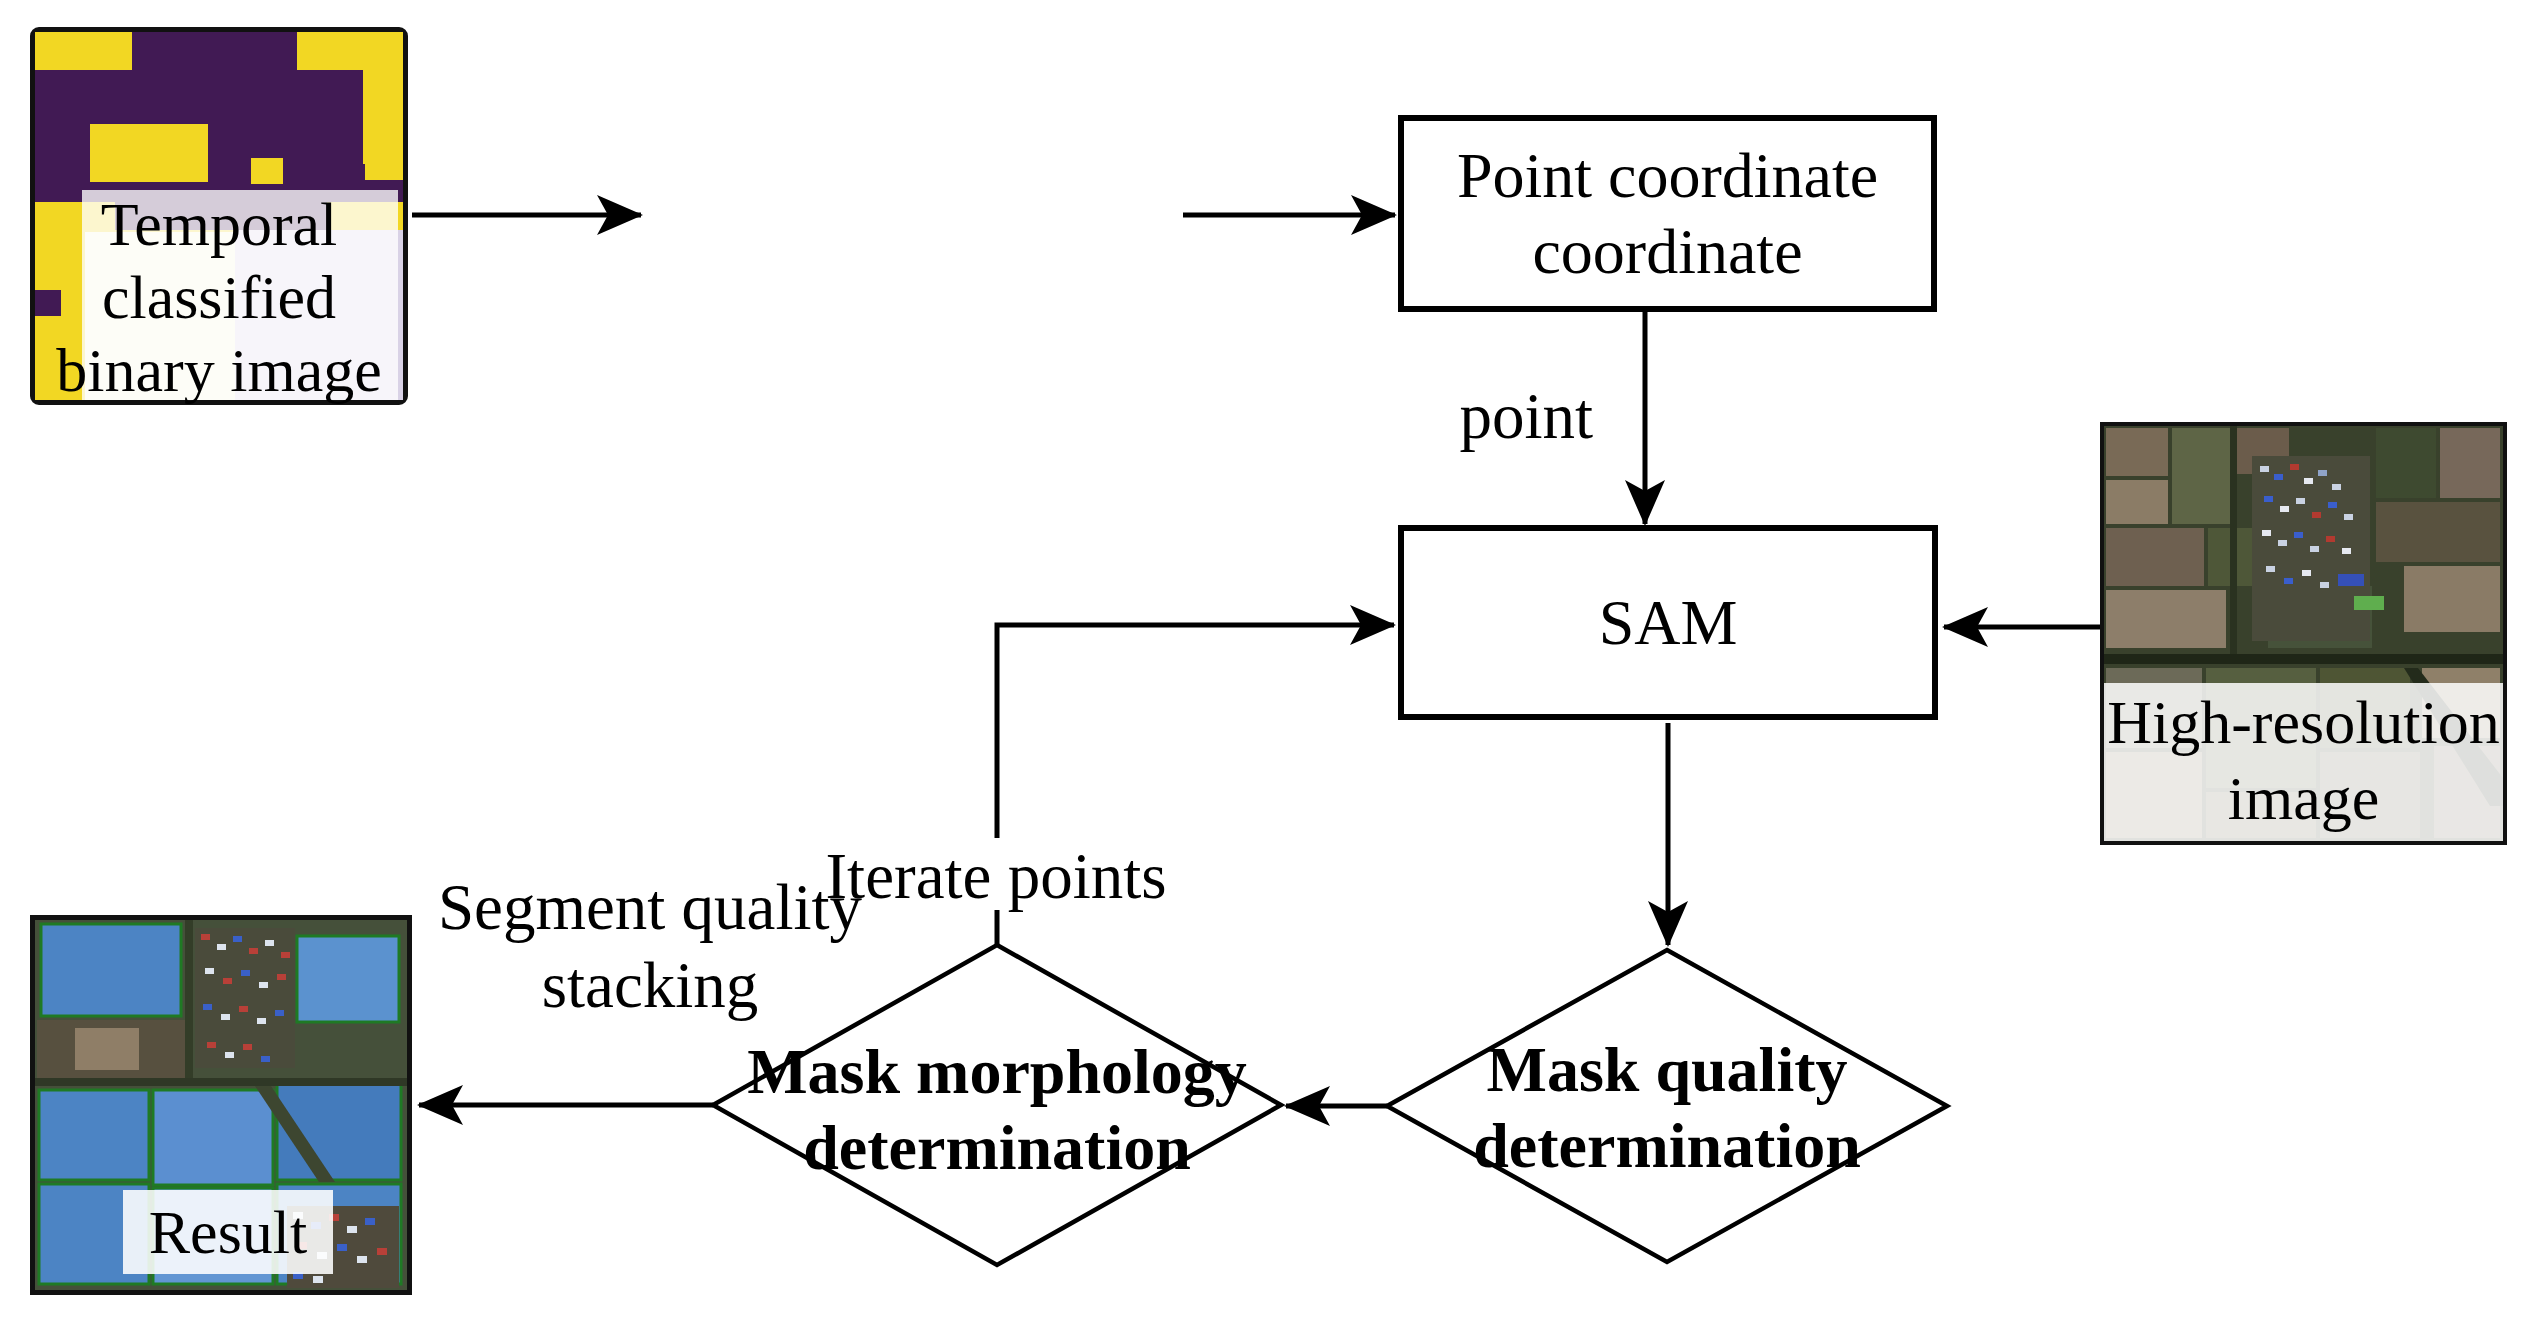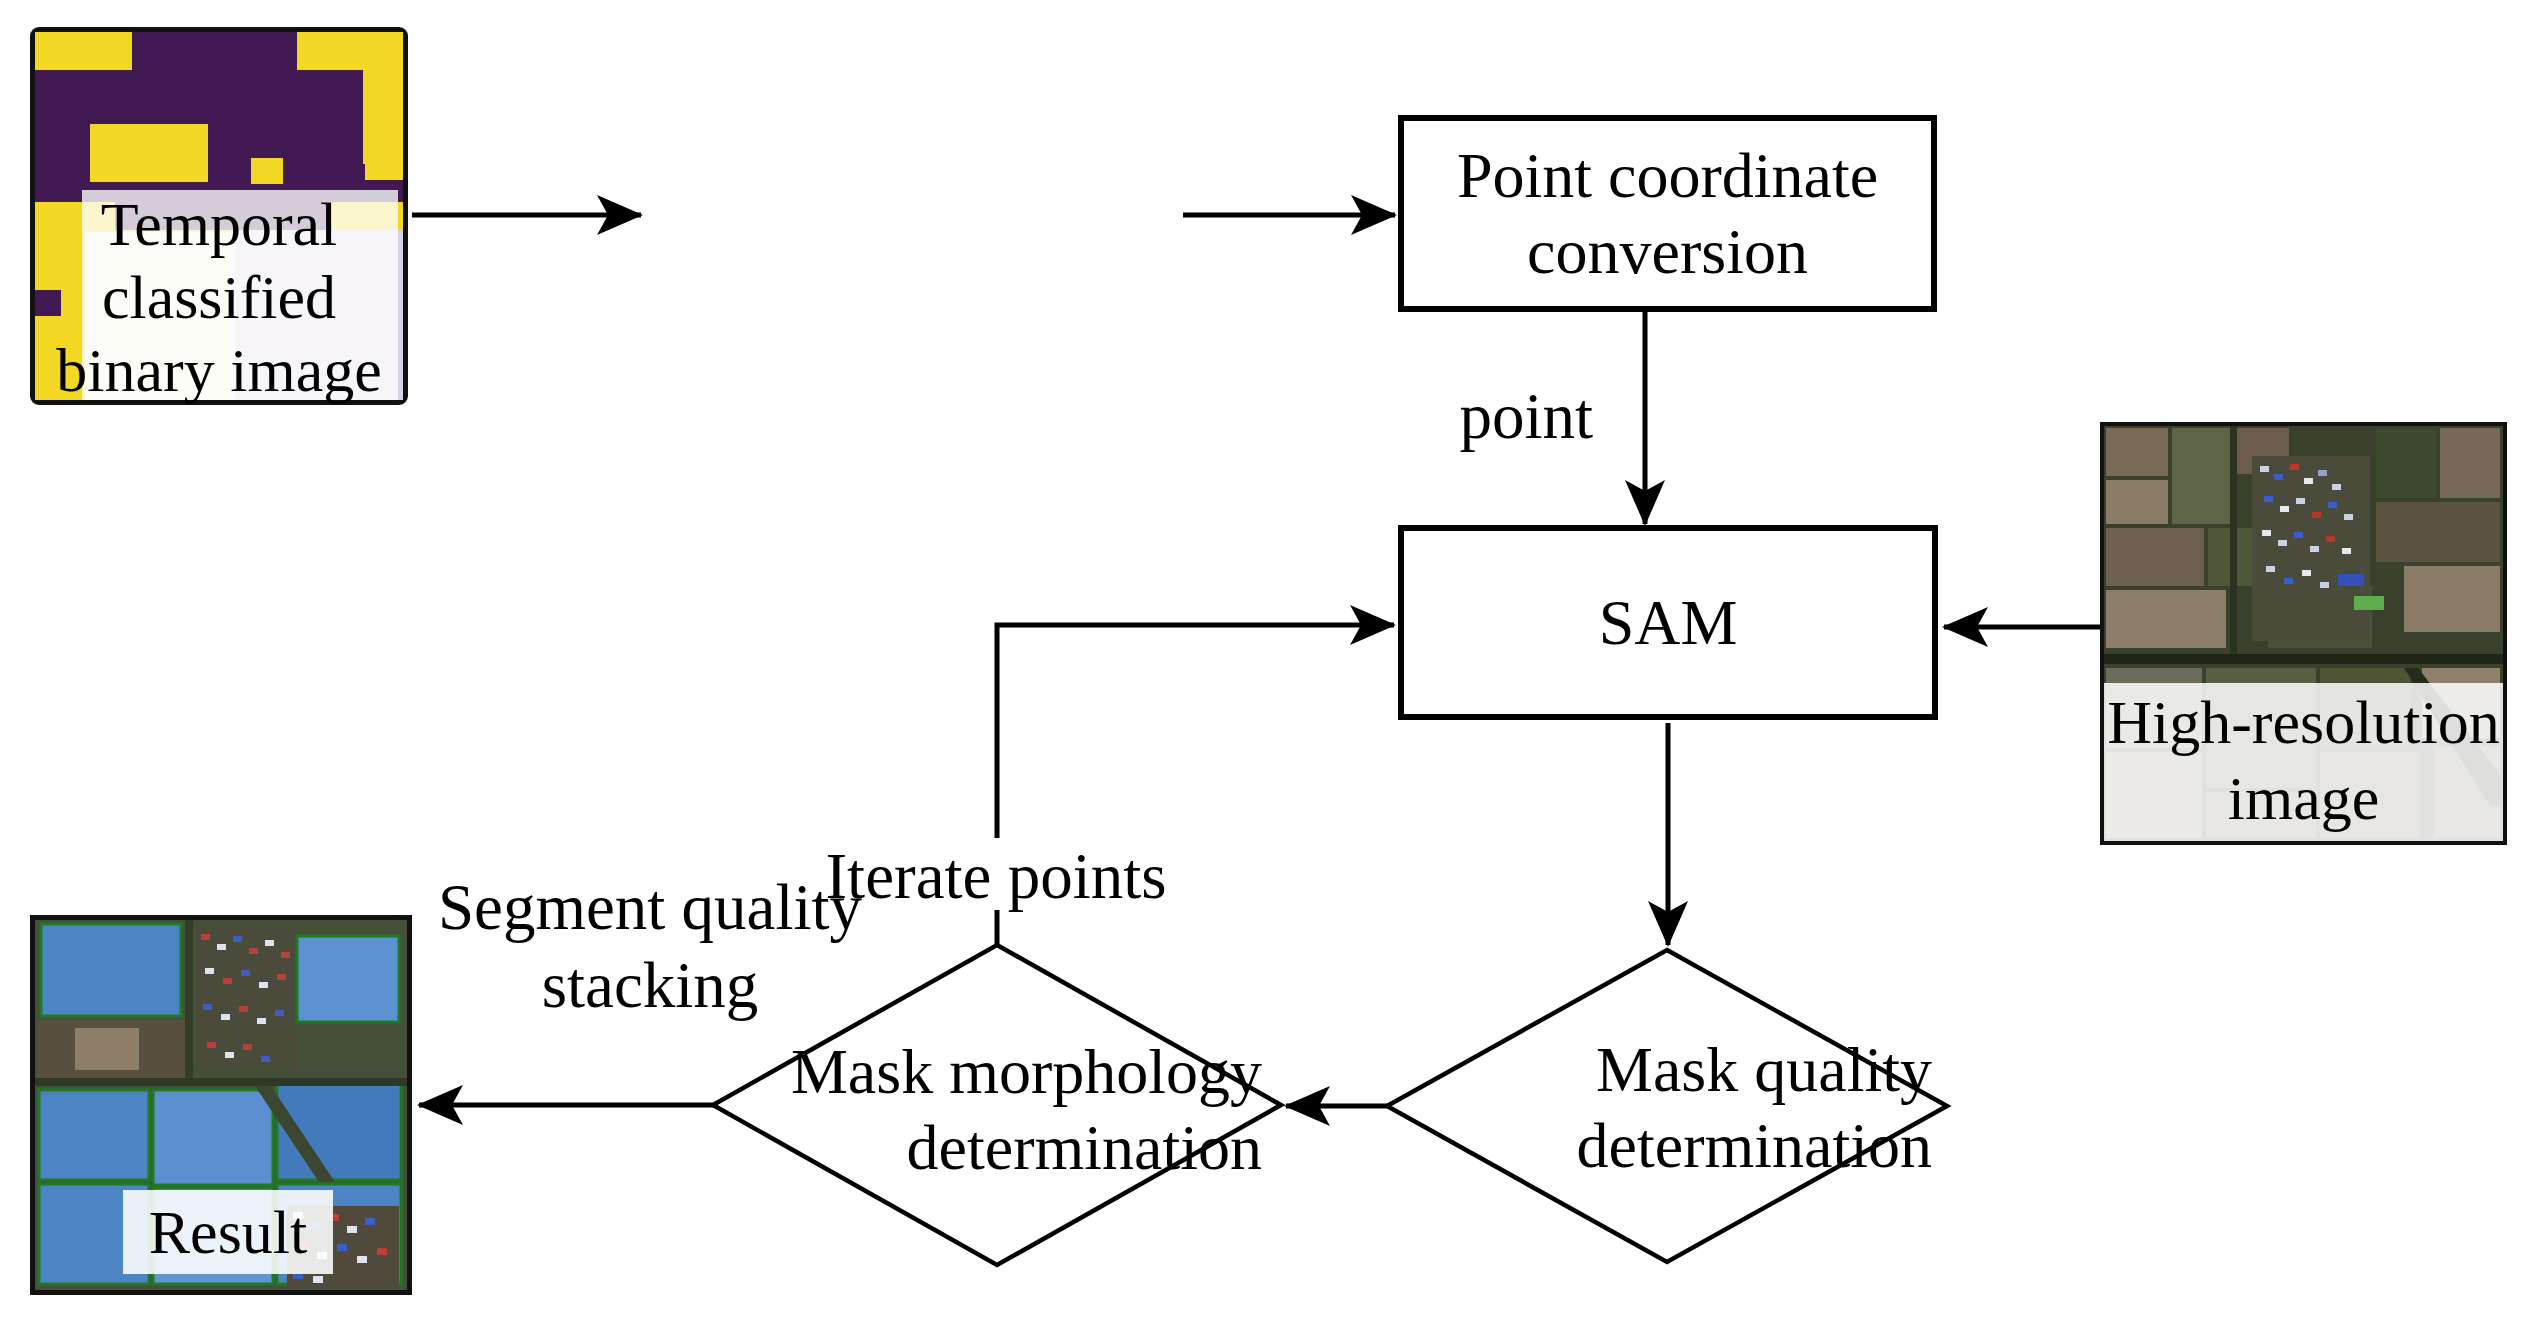--- a/index.html
+++ b/index.html
@@ -9,21 +9,21 @@
   .node{position:absolute;z-index:2;box-sizing:border-box;}
   .pbox{border:6px solid #000;background:#fff;display:flex;flex-direction:column;
         align-items:center;justify-content:center;text-align:center;
         font-size:64px;line-height:76px;}
   .imgnode{border:5px solid #111;background:#888;}
   .imgnode svg{display:block;}
   .ovl{position:absolute;z-index:3;}
   .lbl{position:absolute;z-index:4;font-size:65px;line-height:76px;text-align:center;white-space:nowrap;}
   .imglbl{font-size:62px;line-height:73px;}
   .wash{background:rgba(255,255,255,0.78);text-align:right;}
-  .dialbl{position:absolute;z-index:4;font-size:64px;line-height:76px;text-align:right;white-space:nowrap;}
+  .dialbl{position:absolute;z-index:4;font-size:64px;line-height:76px;text-align:center;white-space:nowrap;font-weight:bold;}
   span.ln{display:block;}
 </style>
 </head>
 <body>
 
 <div class="canvas">
 
   <svg class="wires" width="2539" height="1335" viewBox="0 0 2539 1335">
     <defs>
       <marker id="ah" markerUnits="userSpaceOnUse" markerWidth="46" markerHeight="40" refX="44" refY="20" orient="auto">
@@ -68,21 +68,21 @@
     <div class="ovl imglbl" style="left:-10px;top:156px;width:388px;text-align:center;z-index:4;">
       <span class="ln">Temporal</span>
       <span class="ln">classified</span>
       <span class="ln">binary image</span>
     </div>
   </div>
 
 
   <div class="node pbox" style="left:1398px;top:115px;width:539px;height:197px;">
     <span class="ln">Point coordinate</span>
-    <span class="ln">conversion</span>
+    <span class="ln">coordinate</span>
   </div>
 
   <div class="node pbox" style="left:1398px;top:525px;width:540px;height:195px;">
     <span class="ln">SAM</span>
   </div>
 
   <div class="node imgnode" style="left:2100px;top:422px;width:407px;height:423px;border-width:4px;">
     <svg width="399" height="415" viewBox="0 0 399 415">
       <rect width="399" height="415" fill="#39412c"></rect>
       <g>

